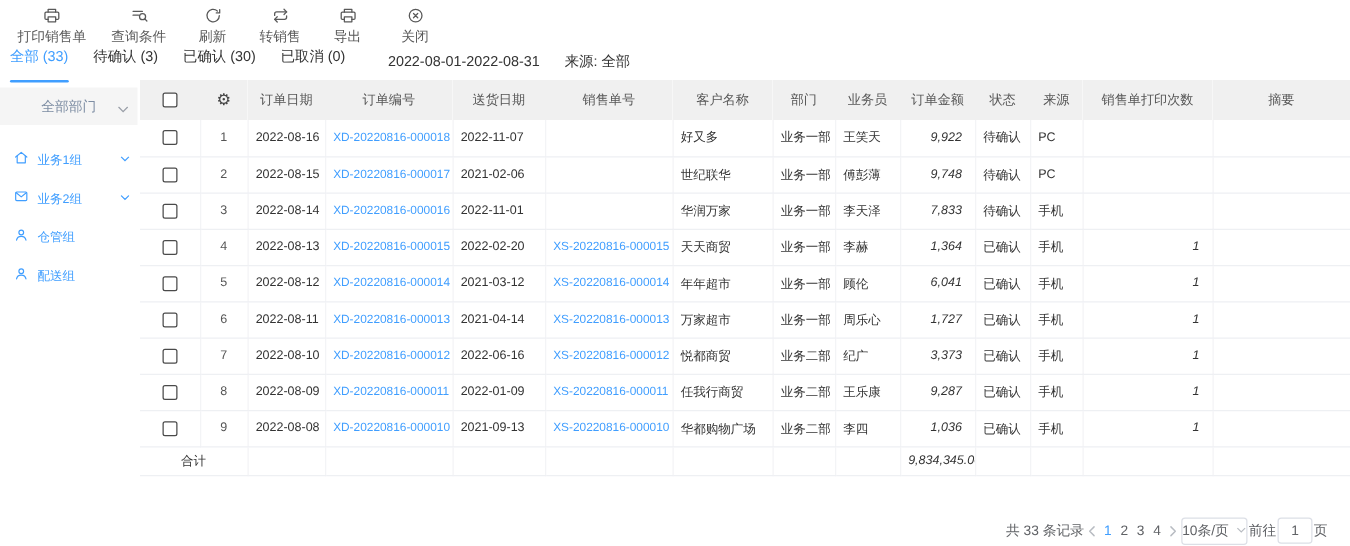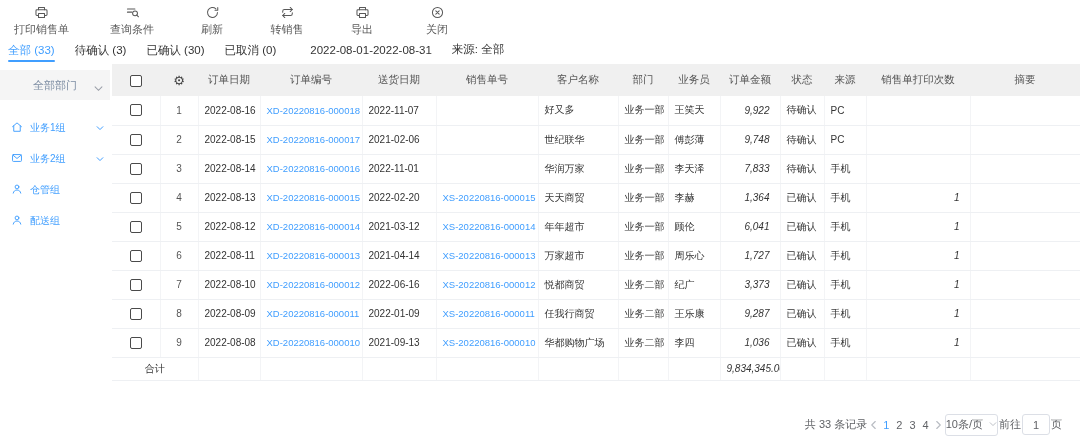--- a/index.html
+++ b/index.html
@@ -1,28 +1,28 @@
 <!DOCTYPE html>
 <html><head>
 <meta charset="utf-8">
 <style>
   * { margin:0; padding:0; box-sizing:border-box; }
   html,body { width:1080px; height:437px; background:#fff; overflow:hidden;
     font-family:"Liberation Sans","DejaVu Sans",sans-serif; color:#333; }
 
   
-  .toolbar { height:38px; display:flex; align-items:flex-start; padding:5px 0 0 14px; gap:41px; }
+  .toolbar { height:38px; display:flex; align-items:flex-start; padding:5px 0 0 14px; gap:20px; }
   .tool-btn { display:flex; flex-direction:column; align-items:center; gap:2px;
     font-size:11px; color:#595959; cursor:pointer; min-width:34px; }
   .tool-btn svg { display:block; }
 
   
   .tabbar { height:26px; display:flex; align-items:center; padding-left:8px; gap:20px;
     font-size:11.5px; color:#333; }
-  .tab { cursor:pointer; position:relative; padding-bottom:2px; }
+  .tab { cursor:pointer; position:relative; padding-bottom:11px; }
   .tab.active { color:#409eff; }
   .tab.active::after { content:""; position:absolute; left:0; right:0; bottom:-2px;
     height:2px; background:#409eff; border-radius:2px; }
   .tab-meta { padding-bottom:3px; }
   .tab-meta.date { margin-left:14px; }
 
   
   .content { display:flex; height:373px; }
 
   .sidebar { width:112px; flex:none; padding-top:6px; }

